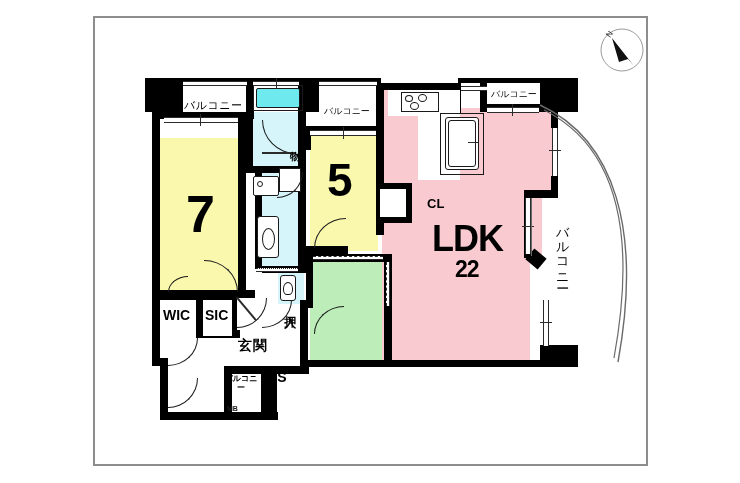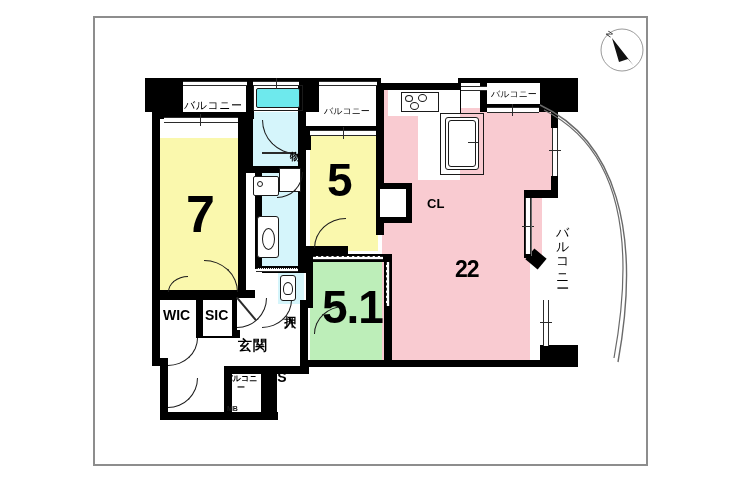--- a/index.html
+++ b/index.html
@@ -224,22 +224,22 @@
       <path d="M 20 5 C 95 40, 122 130, 98 262" fill="none" stroke="#6a6a6a" stroke-width="1.4"></path>
       <path d="M 24 10 C 96 46, 117 132, 94 258" fill="none" stroke="#6a6a6a" stroke-width="1.2"></path>
     </svg>
 
     <div class="tick" style="left:531px;top:198px;width:1px;height:58px;background:#6a6a6a;"></div>
 
     <div class="bigno" style="left:186px;top:188px;font-size:52px;">7</div>
 
     <div class="bigno" style="left:327px;top:157px;font-size:46px;">5</div>
 
-    <div class="bigno" style="left:322px;top:284px;font-size:46px;">5.1</div>
-
+
+    <div class="bigno" style="left:432px;top:221px;font-size:36px;">LDK</div>
     <div class="bigno" style="left:455px;top:258px;font-size:23px;">22</div>
 
     <div class="lbl" style="left:184px;top:100px;font-size:11px;letter-spacing:0.5px;">バルコニー</div>
 
     <div class="lbl" style="left:324px;top:107px;font-size:9px;letter-spacing:0px;">バルコニー</div>
 
     <div class="lbl" style="left:491px;top:90px;font-size:9px;letter-spacing:0px;">バルコニー</div>
 
     <div class="vlbl" style="left:556px;top:218px;font-size:13px;letter-spacing:1px;">バルコニー</div>
 

